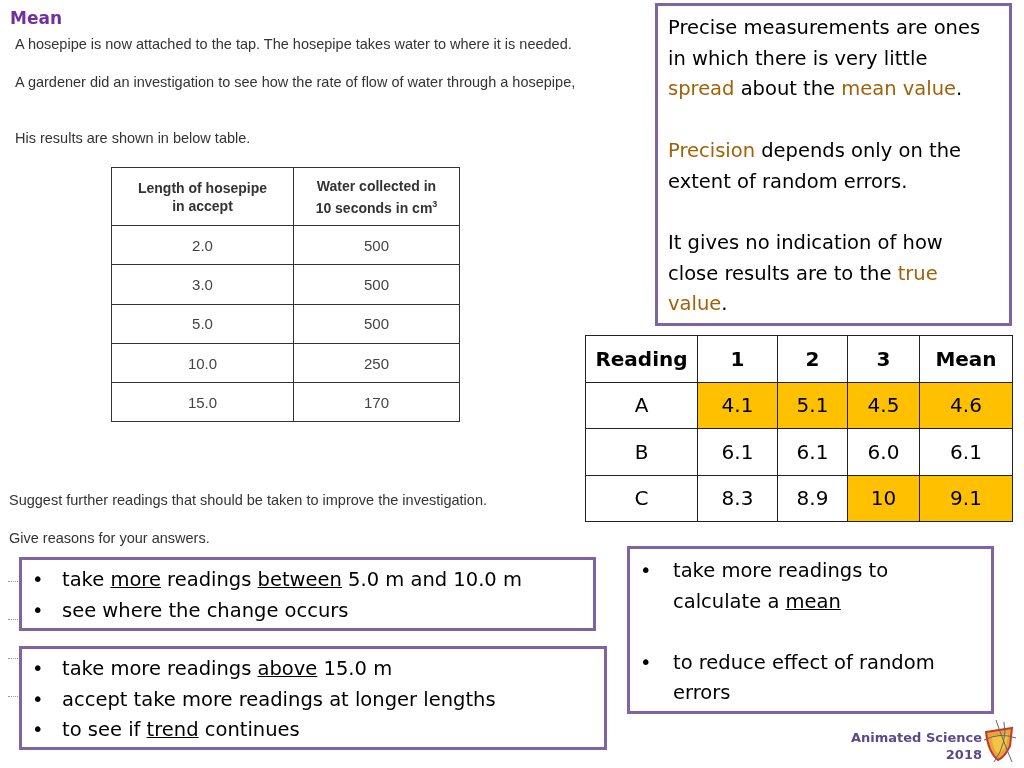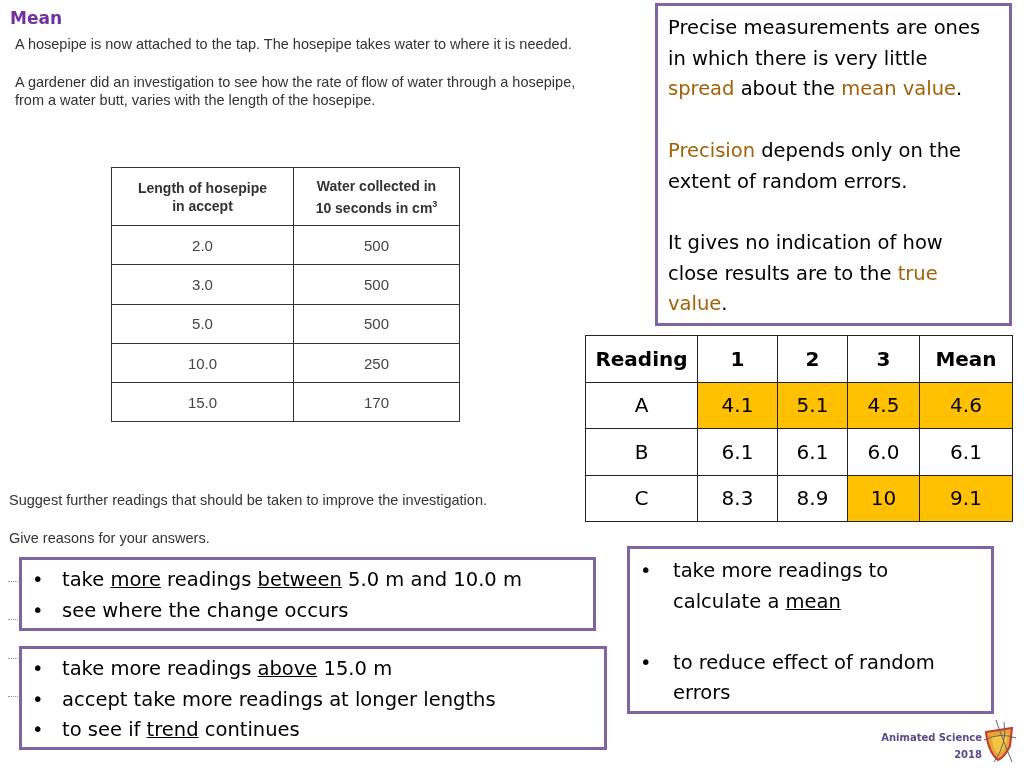--- a/index.html
+++ b/index.html
@@ -93,35 +93,35 @@
 
     .dots {
       position: absolute; left: 8px; width: 12px;
       border-top: 1px dotted #999;
     }
 
     .footer {
       position: absolute; right: 42px; top: 729px;
       text-align: right;
       font-family: "DejaVu Sans", sans-serif;
-      font-weight: bold; font-size: 10px; color: #5b4a88;
+      font-weight: bold; font-size: 13px; color: #5b4a88;
       line-height: 17px;
     }
     .logo { position: absolute; left: 982px; top: 718px; width: 36px; height: 46px; }
   </style>
 </head>
 <body>
 
 <div class="slide">
 
   <div class="title">Mean</div>
 
   <div class="q-text" style="top:35px;">A hosepipe is now attached to the tap. The hosepipe takes water to where it is needed.</div>
   <div class="q-text" style="top:73px;">A gardener did an investigation to see how the rate of flow of water through a hosepipe,</div>
-  <div class="q-text" style="top:91px;">from a water butt, varies with the length of the hosepipe.</div>
+  <div class="q-text" style="top:129px;">His results are shown in below table.</div>
 
   <table class="hose-table">
     <thead>
       <tr>
         <th class="c1">
           <span>Length of hosepipe</span><br>
           <span>in accept</span>
         </th>
         <th class="c2">
           <span>Water collected in</span><br>

